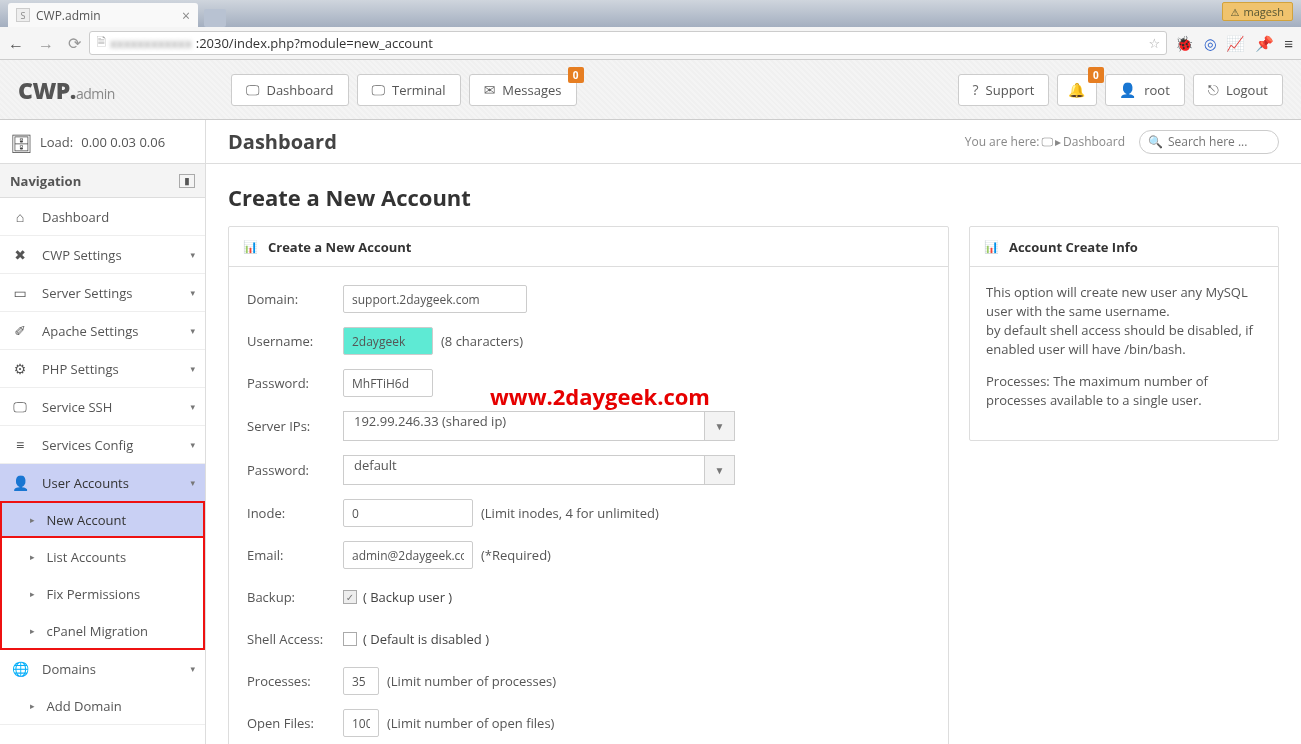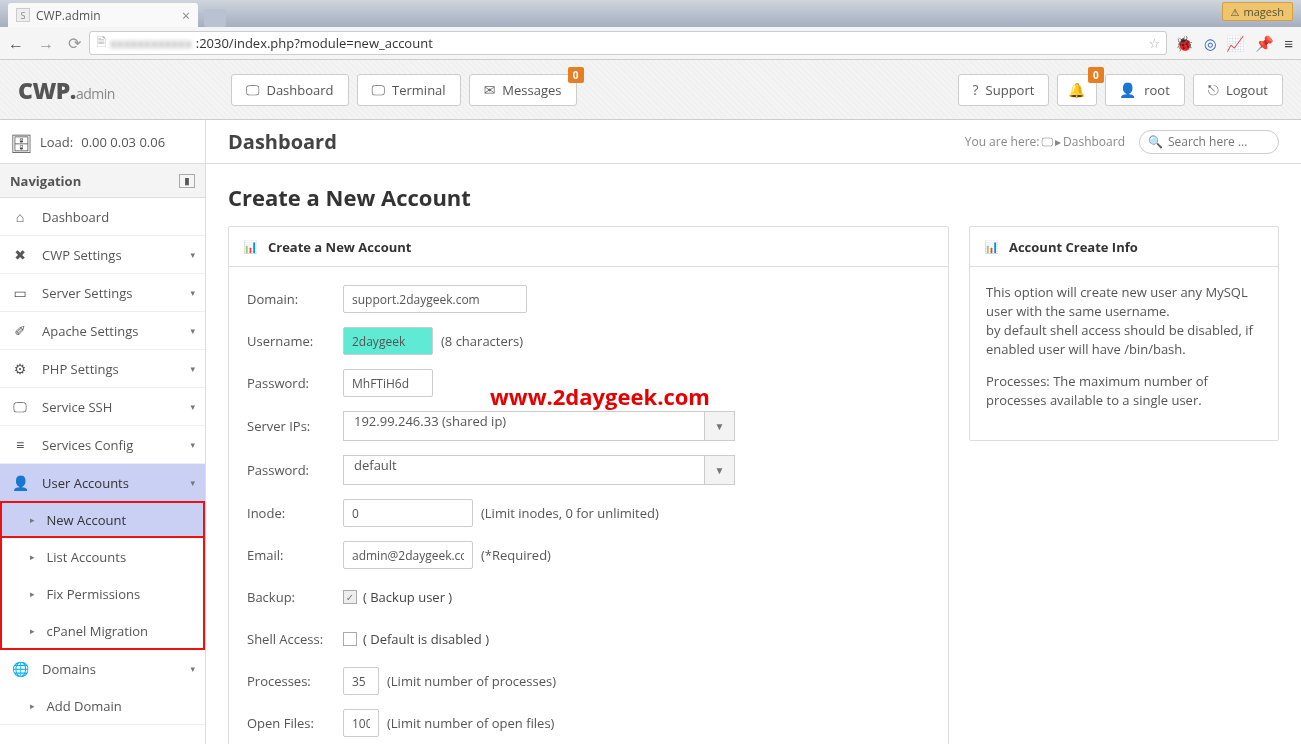--- a/index.html
+++ b/index.html
@@ -326,21 +326,21 @@
             <div class="frow">
                   <div class="flabel">Password:</div>
                   <div class="select">
                     <div class="sval">default</div>
                     <div class="sbtn">▼</div>
                   </div>
                 </div>
             <div class="frow">
                   <div class="flabel">Inode:</div>
                   <input class="finput w130" value="0" style="">
-                  <span class="fhint">(Limit inodes, 0 for unlimited)</span>
+                  <span class="fhint">(Limit inodes, 4 for unlimited)</span>
                 </div>
             <div class="frow">
                   <div class="flabel">Email:</div>
                   <input class="finput w130" value="admin@2daygeek.com" style="">
                   <span class="fhint">(*Required)</span>
                 </div>
             <div class="frow">
                   <div class="flabel">Backup:</div>
                   <span class="chk checked">✓</span>
                   <span>( Backup user )</span>

